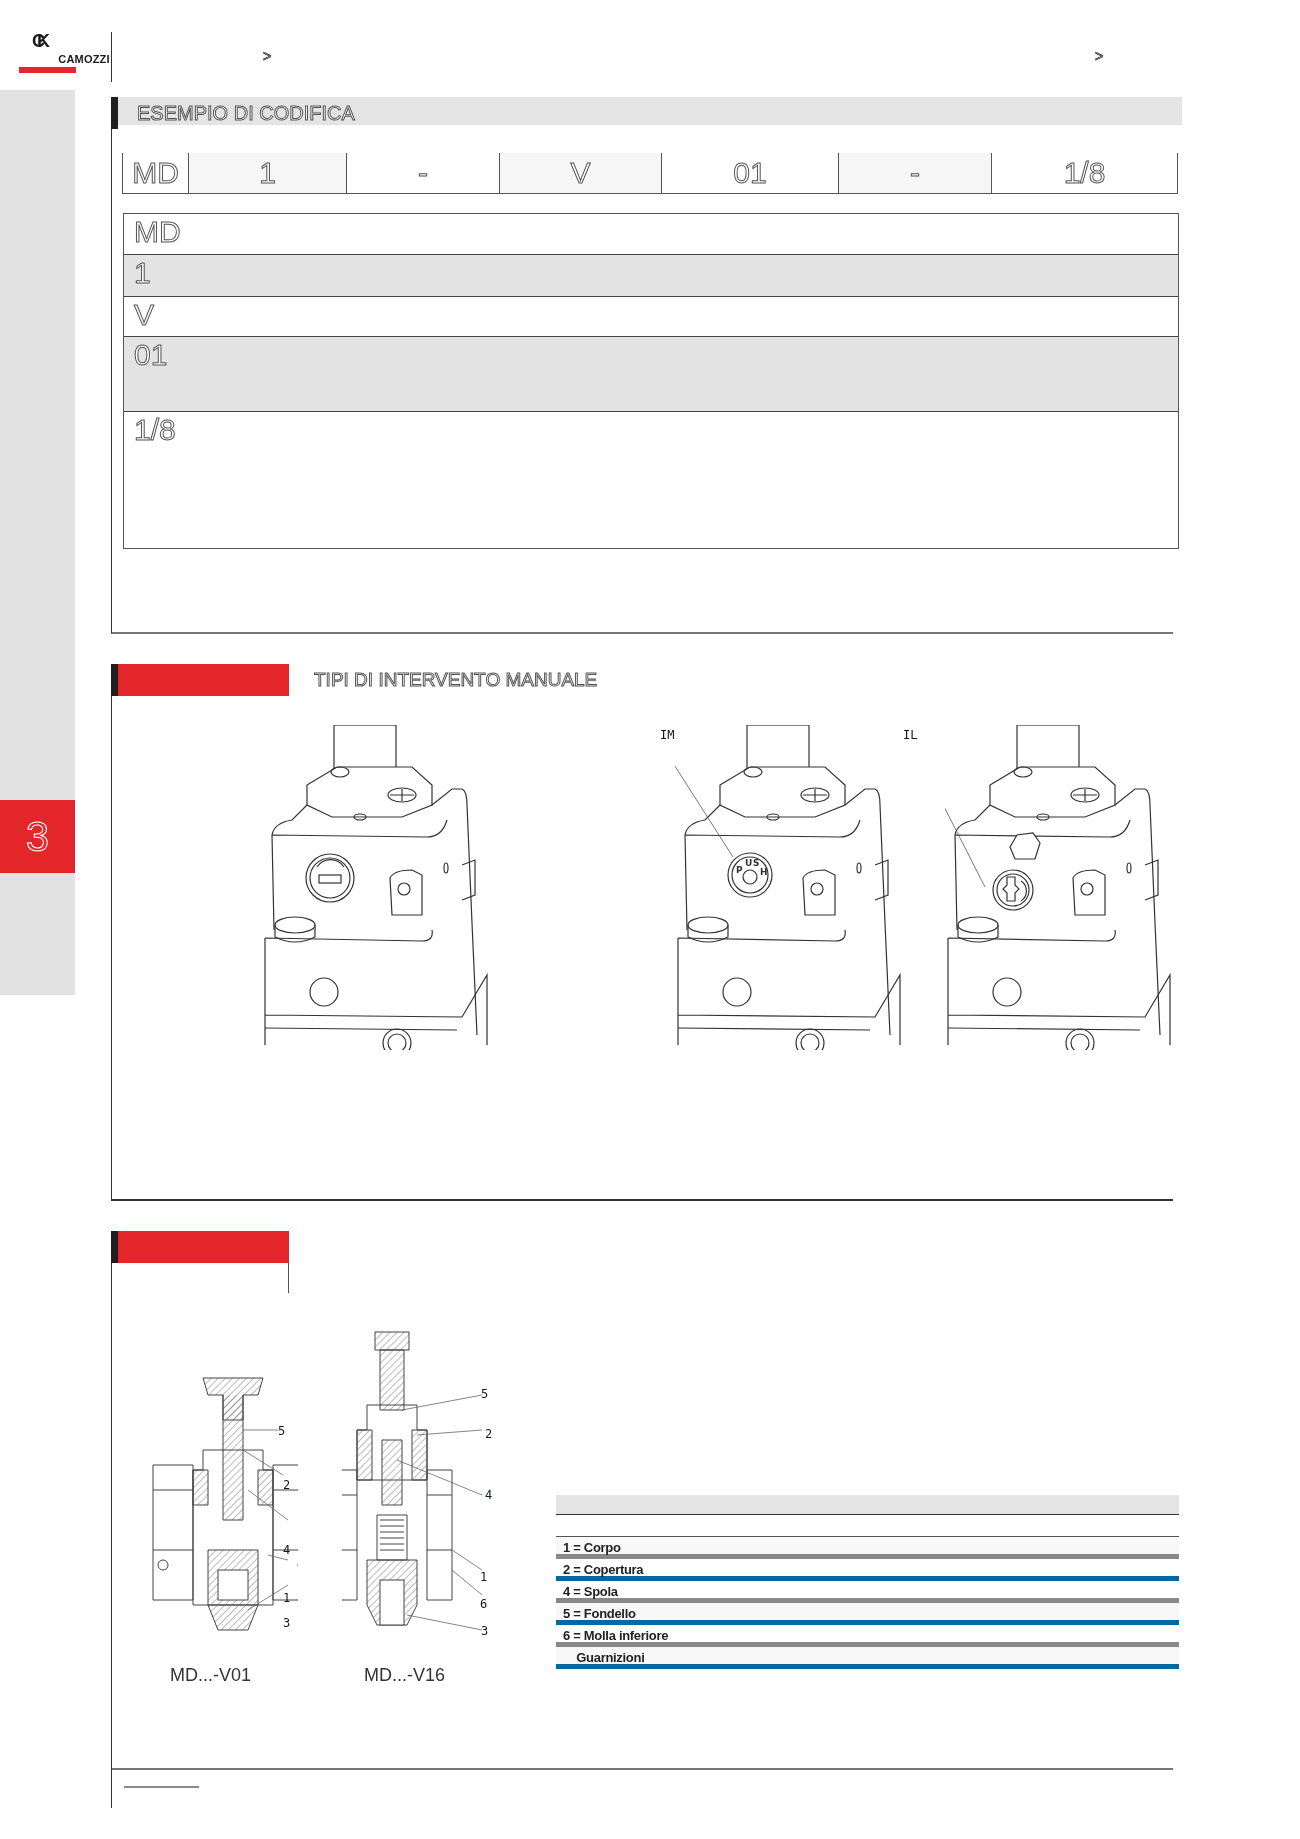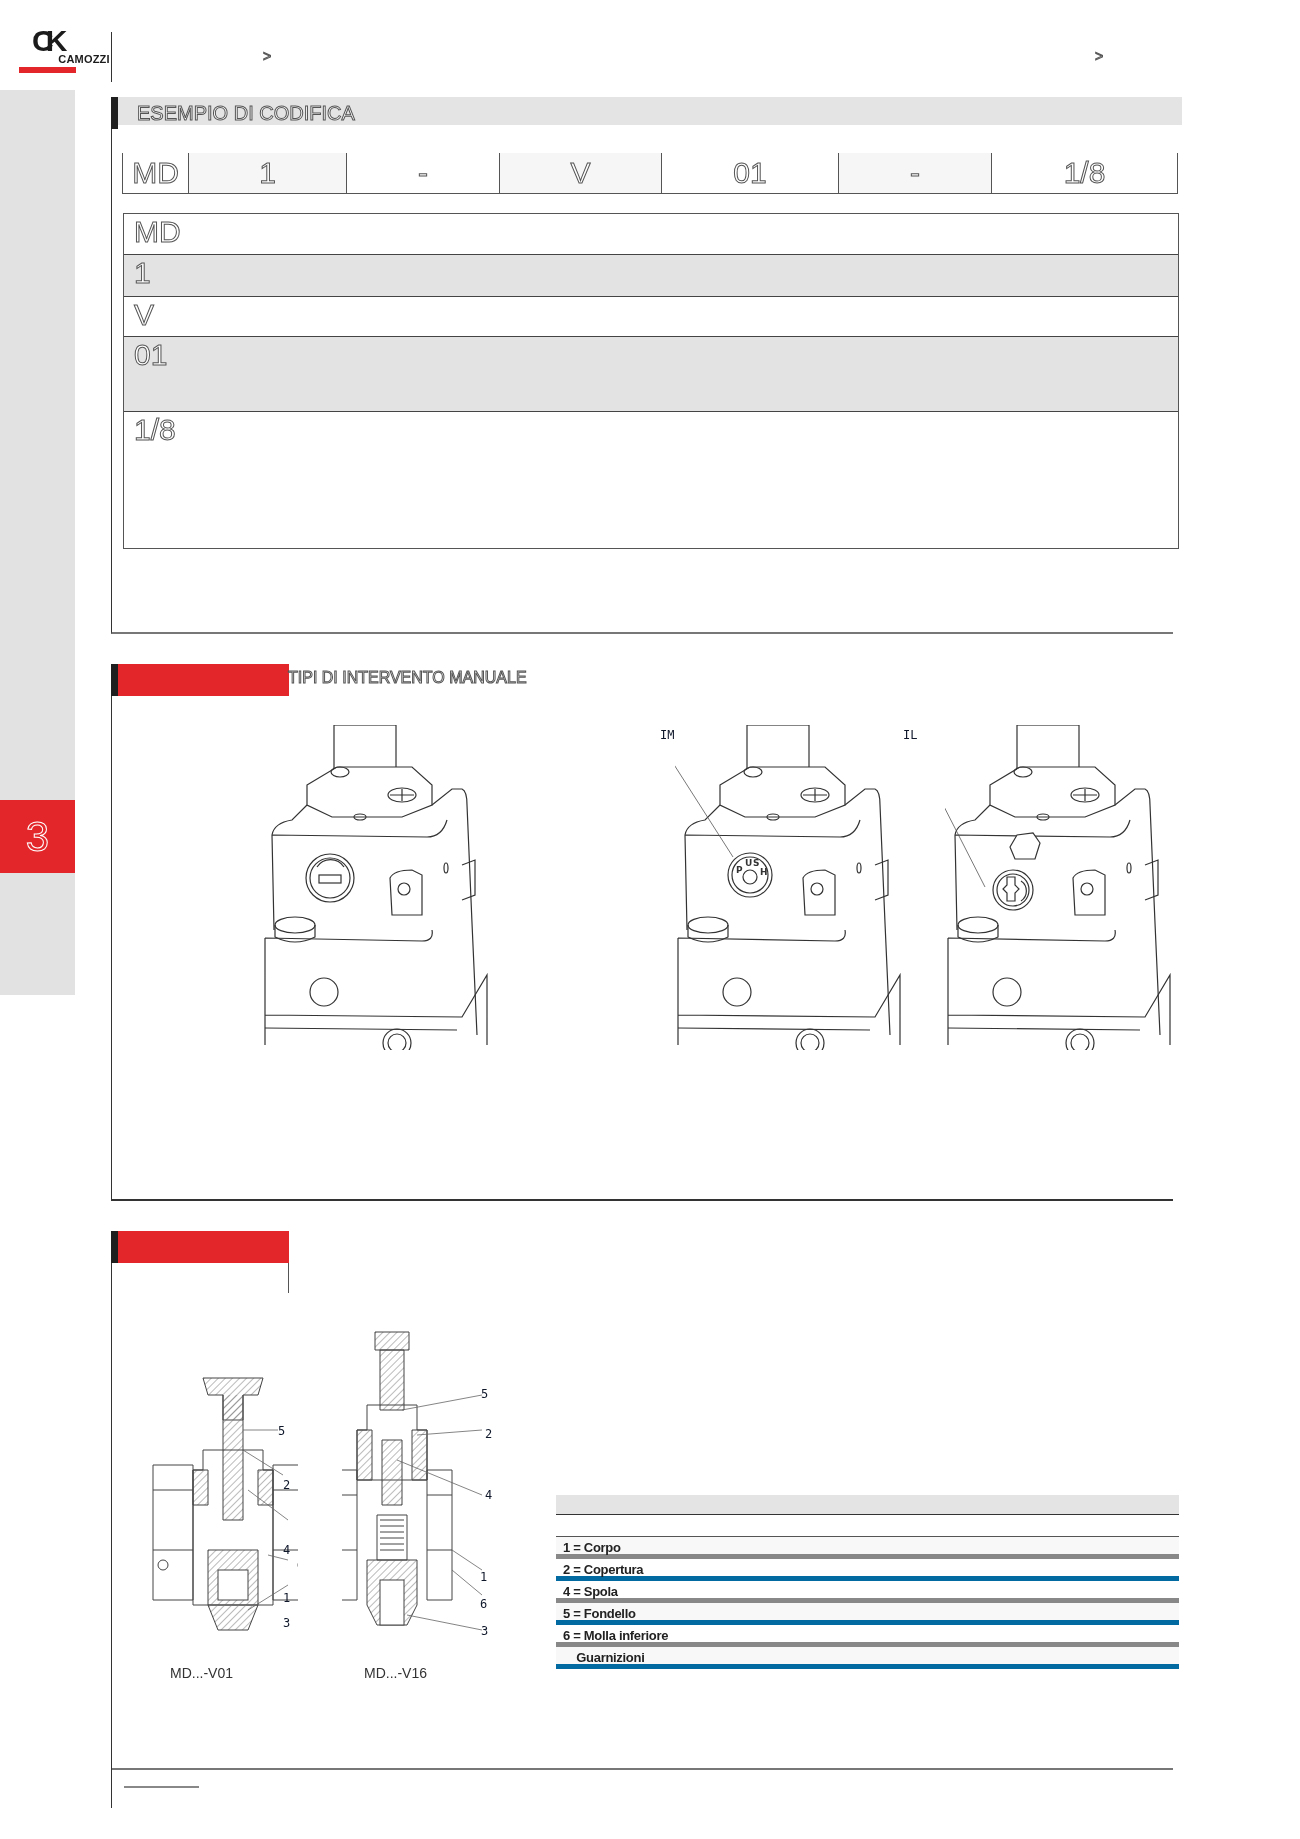--- a/index.html
+++ b/index.html
@@ -7,21 +7,21 @@
   body { position: relative; font-family: "Liberation Sans", sans-serif; color: #222; }
 
   .outline-text {
     color: #ffffff;
     -webkit-text-stroke: 1px #555555;
     font-family: "Liberation Sans", sans-serif;
   }
 
   
   .logo { position: absolute; left: 18px; top: 28px; width: 60px; height: 48px; }
-  .logo-cc { position: absolute; left: 14px; top: 0; font-weight: bold; font-size: 30px; letter-spacing: -8px; color: #1b1b1b; font-family: "Liberation Sans", sans-serif; line-height: 26px; }
+  .logo-cc { position: absolute; left: 14px; top: 0; font-weight: bold; font-size: 18px; letter-spacing: -8px; color: #1b1b1b; font-family: "Liberation Sans", sans-serif; line-height: 26px; }
   .logo-name { position: absolute; left: 0; top: 25px; width: 60px; text-align: center; font-weight: bold; font-size: 11px; color: #1b1b1b; letter-spacing: 0.2px; font-family: "Liberation Sans", sans-serif; margin-left: 36px; }
   .logo-bar { position: absolute; left: 1px; top: 39px; width: 57px; height: 6px; background: #e3262a; }
 
   .header-divider { position: absolute; left: 111px; top: 32px; width: 1px; height: 50px; background: #333; }
   .crumb-sep { position: absolute; top: 48px; font-size: 14px; }
 
   
   .sidebar { position: absolute; left: 0; top: 90px; width: 75px; height: 905px; background: #e2e2e2; }
   .sidebar-tab { position: absolute; left: 0; top: 710px; width: 75px; height: 73px; background: #e3262a; display: flex; align-items: center; justify-content: center; }
   .sidebar-tab span { color: #e3262a; -webkit-text-stroke: 1px #ffffff; font-size: 42px; }
@@ -34,40 +34,40 @@
 
   .sec-header-gray { position: absolute; left: 111px; top: 97px; width: 1071px; height: 28px; background: #e4e4e4; }
   .sec-header-gray .mark { position: absolute; left: 0; top: 0; width: 7px; height: 32px; background: #1f1f1f; }
   .sec-header-gray .title { position: absolute; left: 26px; top: 5px; font-size: 20px; }
 
   .sec-header-red { position: absolute; left: 111px; width: 178px; height: 32px; background: #e3262a; }
   .sec-header-red .mark { position: absolute; left: 0; top: 0; width: 7px; height: 32px; background: #1f1f1f; }
   .sec-red-1 { top: 664px; }
   .sec-red-2 { top: 1231px; }
   .sec-red-2-tail { position: absolute; left: 288px; top: 1263px; width: 1px; height: 30px; background: #555; }
-  .sec-title-2 { position: absolute; left: 288px; top: 669px; font-size: 16px; }
+  .sec-title-2 { position: absolute; left: 314px; top: 669px; font-size: 19px; }
 
   
   .code-row { position: absolute; left: 122px; top: 153px; width: 1056px; height: 41px; display: flex; border-bottom: 1px solid #555; }
   .code-cell { height: 40px; border-left: 1px solid #555; display: flex; align-items: center; justify-content: center; font-size: 30px; }
   .code-cell:last-child { border-right: 1px solid #555; }
   .code-cell.alt { background: #f6f6f6; }
 
   
   .desc-table { position: absolute; left: 123px; top: 213px; width: 1056px; border: 1px solid #555; }
   .desc-row { border-top: 1px solid #444; padding-left: 10px; font-size: 30px; line-height: 36px; }
   .desc-row:first-child { border-top: none; }
   .desc-row.gray { background: #e3e3e3; }
 
   
   .drawing { position: absolute; }
   .drawing svg { display: block; }
   .callout { position: absolute; font-size: 12px; color: #0f172a; font-family: "DejaVu Sans Mono", monospace; }
 
-  .caption { position: absolute; font-size: 14px; color: #333; }
+  .caption { position: absolute; font-size: 18px; color: #333; }
 
   
   .parts-table { position: absolute; left: 556px; top: 1495px; width: 623px; }
   .parts-head { height: 20px; background: #e4e4e4; border-bottom: 1px solid #333; }
   .parts-spacer { height: 22px; border-bottom: 1px solid #555; }
   .parts-row { height: 22px; display: flex; border-bottom: 5px solid #0369a1; }
   .parts-row:nth-child(odd) { border-bottom-color: #888; }
   .parts-row .lbl { width: 118px; font-size: 13px; font-weight: bold; padding-left: 7px; line-height: 21px; color: #222; letter-spacing: -0.3px; }
   .parts-row .val { flex: 1; }
   .parts-row.alt { background: #f8f8f8; }

